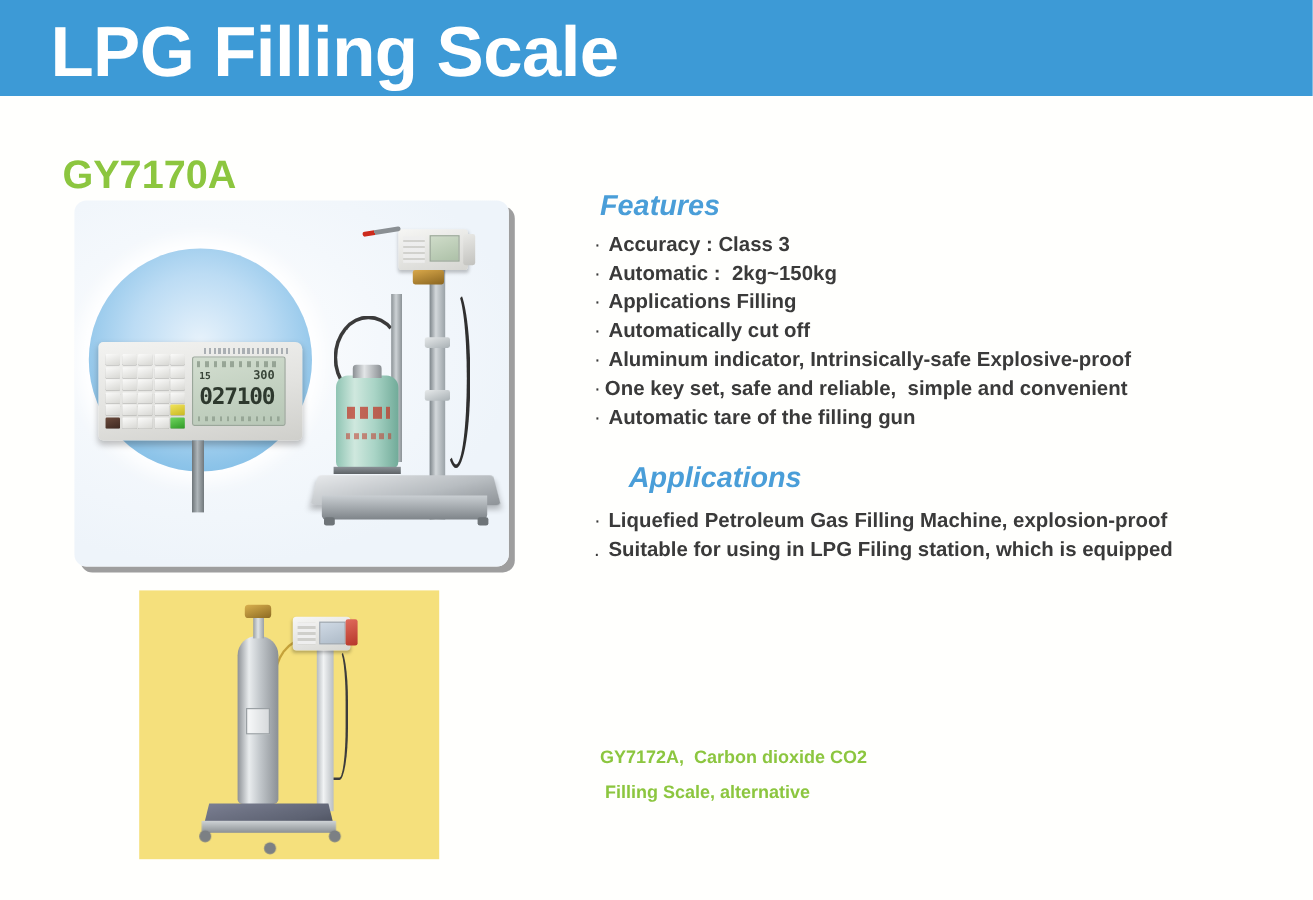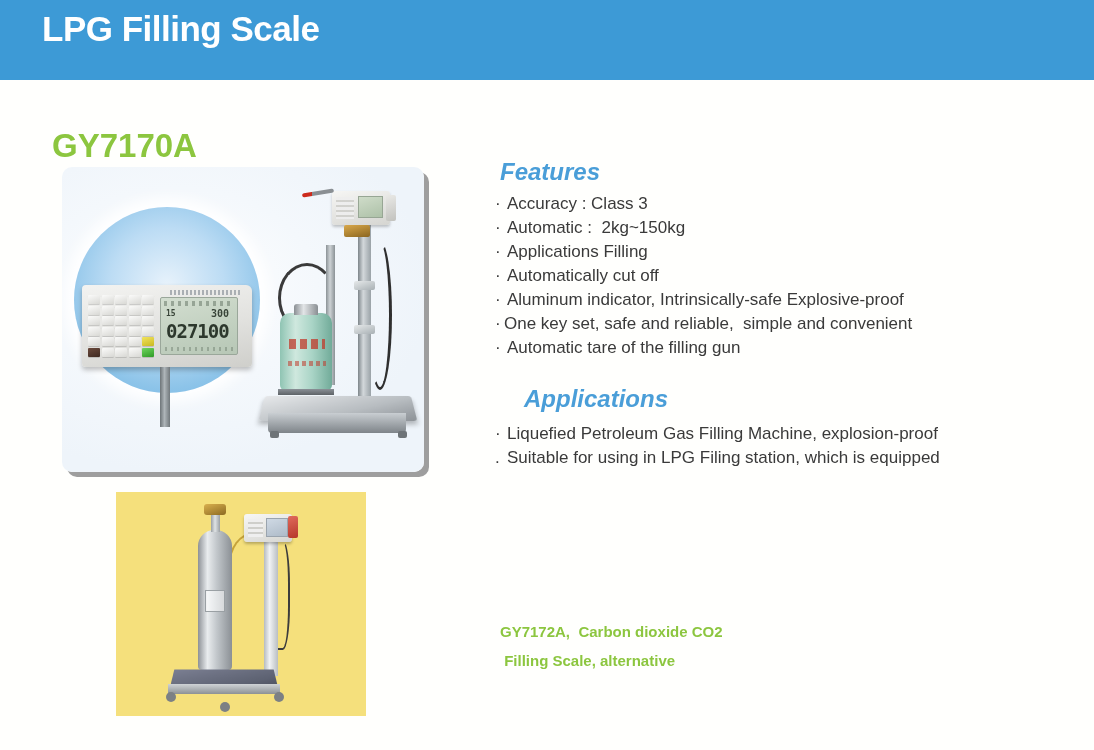--- a/index.html
+++ b/index.html
@@ -16,21 +16,21 @@
   
   #header-banner {
     position: absolute;
     left: 0; top: 0;
     width: 1094px; height: 80px;
     background: #3d9ad6;
   }
   #page-title {
     position: absolute;
     left: 42px; top: 9px;
-    font-size: 35px;
+    font-size: 59px;
     font-weight: bold;
     color: #ffffff;
     letter-spacing: -0.5px;
     font-family: "Liberation Sans", sans-serif;
   }
 
   
   #model-number {
     position: absolute;
     left: 52px; top: 127px;
@@ -352,21 +352,21 @@
     line-height: 24px;
     white-space: pre;
   }
   .bullet-mark {
     width: 12px;
     flex: 0 0 12px;
     color: #3a3a3a;
     font-size: 17px;
     text-align: left;
   }
-  .bullet-text { flex: 1; }
+  .bullet-text { flex: 1; font-weight: bold; }
   .cont-row { padding-left: 12px; line-height: 24px; white-space: pre; }
 
   #alt-caption {
     position: absolute;
     left: 500px; top: 617px;
     font-size: 15px;
     font-weight: bold;
     color: #8cc63f;
     line-height: 29px;
     white-space: pre;

